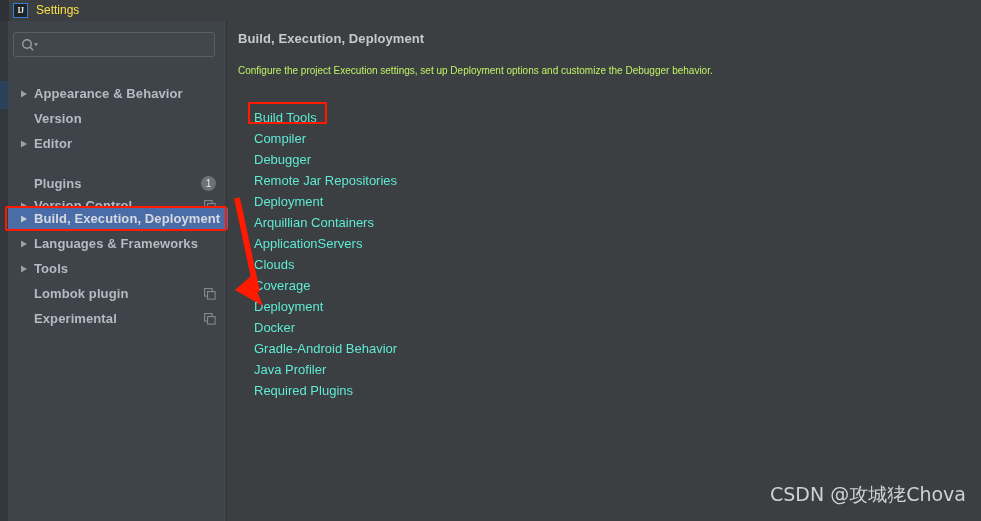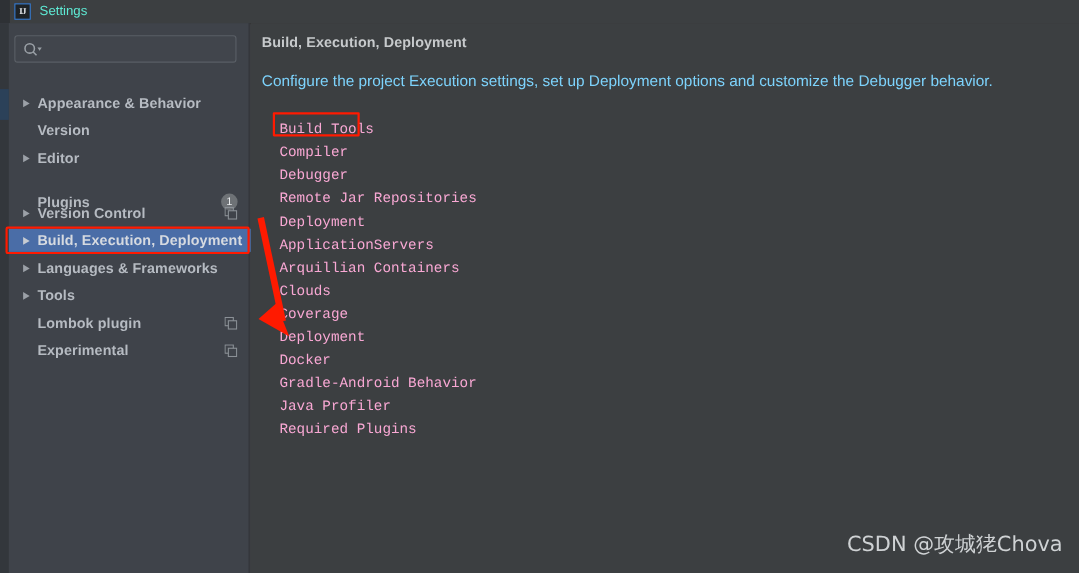--- a/index.html
+++ b/index.html
@@ -48,21 +48,21 @@
     line-height: 8px;
     color: #e9ecef;
     font-family: "Liberation Serif", serif;
     font-weight: bold;
     letter-spacing: -0.5px;
   }
   #title-text {
     position: absolute;
     left: 36px; top: 3px;
     font-size: 12px;
-    color: #5eead4;
+    color: #fde047;
     line-height: 15px;
   }
   #close-button {
     position: absolute;
     right: 10px; top: 2px;
     width: 22px; height: 18px;
     color: #b9bcbe;
     font-size: 15px;
     line-height: 18px;
     text-align: center;
@@ -193,39 +193,38 @@
     position: absolute;
     left: 10px; top: 10px;
     font-size: 13px;
     font-weight: bold;
     color: #c7cacc;
     letter-spacing: 0.1px;
   }
   #content-desc {
     position: absolute;
     left: 10px; top: 44px;
-    font-size: 14px;
-    color: #7dd3fc;
+    font-size: 10px;
+    color: #bef264;
     white-space: nowrap;
   }
   #link-list {
     position: absolute;
     left: 26px; top: 86px;
     width: 500px;
   }
   .link-row {
     display: block;
     height: 21px;
     line-height: 21px;
     font-size: 13px;
-    color: #f9a8d4;
+    color: #5eead4;
     white-space: nowrap;
     cursor: default;
     width: fit-content;
-    font-family: Liberation Mono, monospace;
   }
 
   
   #docker-highlight {
     position: absolute;
     left: 20px; top: 81px;
     width: 79px; height: 22px;
     border: 2px solid #ff1a00;
     box-sizing: border-box;
     border-radius: 1px;
@@ -291,21 +290,21 @@
         <div class="nav-item" style="top: 112px; text-align: center;">
           <svg class="nav-arrow" viewBox="0 0 10 10">
             <path d="M2 1.5 L8 5 L2 8.5 Z" fill="#9ba0a7"></path>
           </svg>
           <span class="nav-label">Editor</span>
         </div>
         <div class="nav-item no-arrow" style="top: 152px;">
           <span class="nav-label">Plugins</span>
           <span class="badge">1</span>
         </div>
-        <div class="nav-item" style="top: 162px;">
+        <div class="nav-item" style="top: 174px;">
           <svg class="nav-arrow" viewBox="0 0 10 10">
             <path d="M2 1.5 L8 5 L2 8.5 Z" fill="#9ba0a7"></path>
           </svg>
           <span class="nav-label">Version Control</span>
           <svg class="copy-icon" viewBox="0 0 12 12">
             <rect x="0.6" y="0.6" width="7.5" height="7.5" fill="none" stroke="#8b9096" stroke-width="1"></rect>
             <rect x="3.6" y="3.6" width="7.5" height="7.5" fill="#3f434a" stroke="#8b9096" stroke-width="1"></rect>
           </svg>
         </div>
         <div class="nav-item selected" style="top: 187px;">
@@ -347,22 +346,22 @@
 
   <div id="content">
     <div id="content-title">Build, Execution, Deployment</div>
     <div id="content-desc">Configure the project Execution settings, set up Deployment options and customize the Debugger behavior.</div>
     <div id="link-list">
         <span class="link-row">Build Tools</span>
         <span class="link-row">Compiler</span>
         <span class="link-row">Debugger</span>
         <span class="link-row">Remote Jar Repositories</span>
         <span class="link-row">Deployment</span>
+        <span class="link-row">Arquillian Containers</span>
         <span class="link-row">ApplicationServers</span>
-        <span class="link-row">Arquillian Containers</span>
         <span class="link-row">Clouds</span>
         <span class="link-row">Coverage</span>
         <span class="link-row">Deployment</span>
         <span class="link-row">Docker</span>
         <span class="link-row">Gradle-Android Behavior</span>
         <span class="link-row">Java Profiler</span>
         <span class="link-row">Required Plugins</span>
       </div>
     <div id="docker-highlight"></div>
   </div>

